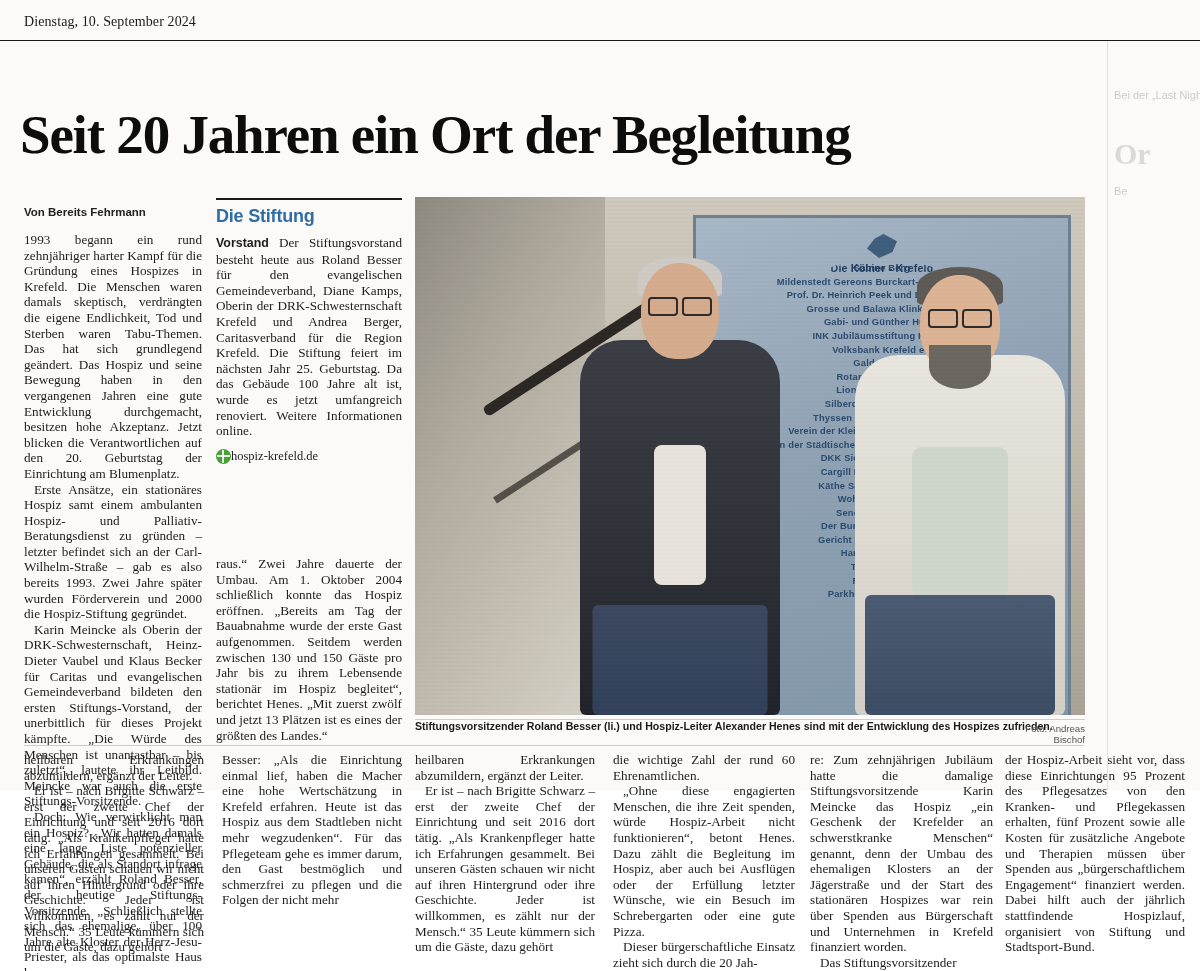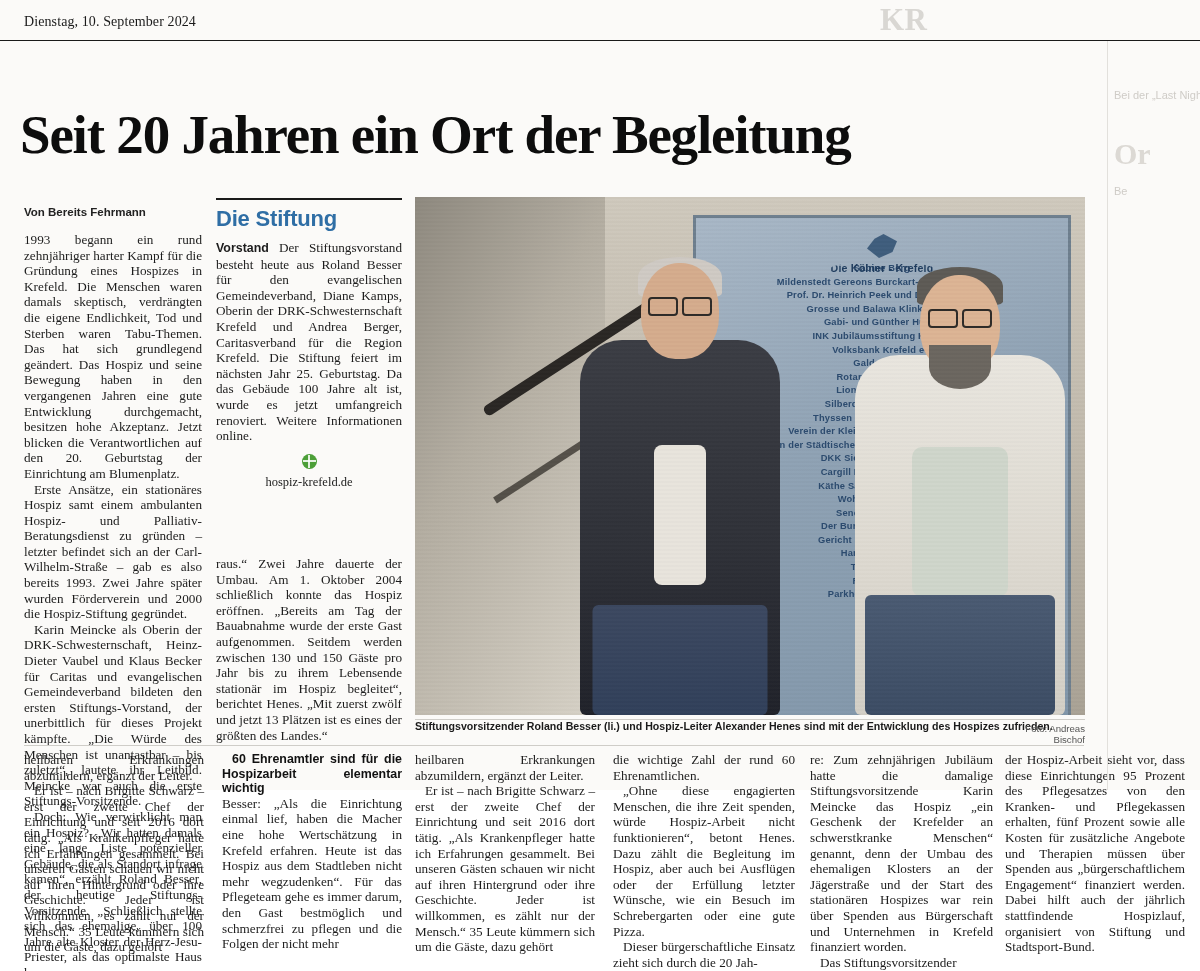--- a/index.html
+++ b/index.html
@@ -144,41 +144,39 @@
   .box {
     position: absolute;
     left: 216px;
     top: 198px;
     width: 186px;
     border-top: 2px solid #1a1a1a;
   }
   .box-title {
     font-family: "Liberation Sans", sans-serif;
     font-weight: bold;
-    font-size: 22px;
+    font-size: 18px;
     color: #2f6ea5;
     margin: 6px 0 8px 0;
     letter-spacing: -.2px;
   }
   .box-body {
     font-family: "Liberation Serif", serif;
     font-size: 13.2px;
     line-height: 15.6px;
     text-align: justify;
     color: #1c1c1c;
     -webkit-hyphens: auto;
     hyphens: auto;
   }
   .box-body b { font-family: "Liberation Sans", sans-serif; font-size: 12.4px; margin-top: 10px; }
   .box-link {
     margin-top: 10px;
     display: flex;
     align-items: center;
-    gap: 6px;
-    flex-direction: column;
   }
   .globe {
     width: 15px; height: 15px;
     border-radius: 50%;
     background: #4c9f38;
     position: relative;
     flex: 0 0 auto;
   }
   .globe:before {
     content: "";
@@ -394,21 +392,20 @@
   #l5 { left: 1005px; top: 752px; width: 180px; }
   #lcolleft { left: 24px; top: 752px; width: 180px; }
 </style>
 </head>
 <body>
 
 <div class="page">
 
   <div class="masthead">
     <div class="masthead-date">Dienstag, 10. September 2024</div>
-    <div class="masthead-title-ghost">KR</div>
   </div>
 
   <div class="headline">Seit 20 Jahren ein Ort der Begleitung</div>
 
   <div class="byline">Von Bereits Fehrmann</div>
 
   <div class="col" id="col1">
     <p class="first">1993 begann ein rund zehnjähriger harter Kampf für die Gründung eines Hospizes in Krefeld. Die Menschen waren damals skeptisch, verdrängten die eigene Endlichkeit, Tod und Sterben waren Tabu-Themen. Das hat sich grundlegend geändert. Das Hospiz und seine Bewegung haben in den vergangenen Jahren eine gute Entwicklung durchgemacht, besitzen hohe Akzeptanz. Jetzt blicken die Verantwortlichen auf den 20. Geburtstag der Einrichtung am Blumenplatz.</p>
     <p>Erste Ansätze, ein stationäres Hospiz samt einem ambulanten Hospiz- und Palliativ-Beratungsdienst zu gründen – letzter befindet sich an der Carl-Wilhelm-Straße – gab es also bereits 1993. Zwei Jahre später wurden Förderverein und 2000 die Hospiz-Stiftung gegründet.</p>
     <p>Karin Meincke als Oberin der DRK-Schwesternschaft, Heinz-Dieter Vaubel und Klaus Becker für Caritas und evangelischen Gemeindeverband bildeten den ersten Stiftungs-Vorstand, der unerbittlich für dieses Projekt kämpfte. „Die Würde des Menschen ist unantastbar – bis zuletzt“, lautete ihr Leitbild. Meincke war auch die erste Stiftungs-Vorsitzende.</p>
@@ -495,21 +492,20 @@
   <div class="credit">Foto: Andreas Bischof</div>
 
   <div class="rule-lower"></div>
 
   <div class="col" id="lcolleft">
     <p class="first">heilbaren Erkrankungen abzumildern, ergänzt der Leiter.</p>
     <p>Er ist – nach Brigitte Schwarz – erst der zweite Chef der Einrichtung und seit 2016 dort tätig. „Als Krankenpfleger hatte ich Erfahrungen gesammelt. Bei unseren Gästen schauen wir nicht auf ihren Hintergrund oder ihre Geschichte. Jeder ist willkommen, es zählt nur der Mensch.“ 35 Leute kümmern sich um die Gäste, dazu gehört</p>
   </div>
 
   <div class="col" id="l1">
-    <p class="subhead">60 Ehrenamtler sind für die Hospizarbeit elementar wichtig</p>
     <p class="first">Besser: „Als die Einrichtung einmal lief, haben die Macher eine hohe Wertschätzung in Krefeld erfahren. Heute ist das Hospiz aus dem Stadtleben nicht mehr wegzudenken“. Für das Pflegeteam gehe es immer darum, den Gast bestmöglich und schmerzfrei zu pflegen und die Folgen der nicht mehr</p>
   </div>
 
   <div class="col" id="l2">
     <p class="first">heilbaren Erkrankungen abzumildern, ergänzt der Leiter.</p>
     <p>Er ist – nach Brigitte Schwarz – erst der zweite Chef der Einrichtung und seit 2016 dort tätig. „Als Krankenpfleger hatte ich Erfahrungen gesammelt. Bei unseren Gästen schauen wir nicht auf ihren Hintergrund oder ihre Geschichte. Jeder ist willkommen, es zählt nur der Mensch.“ 35 Leute kümmern sich um die Gäste, dazu gehört</p>
   </div>
 
   <div class="col" id="l3">
     <p class="first">die wichtige Zahl der rund 60 Ehrenamtlichen.</p>

